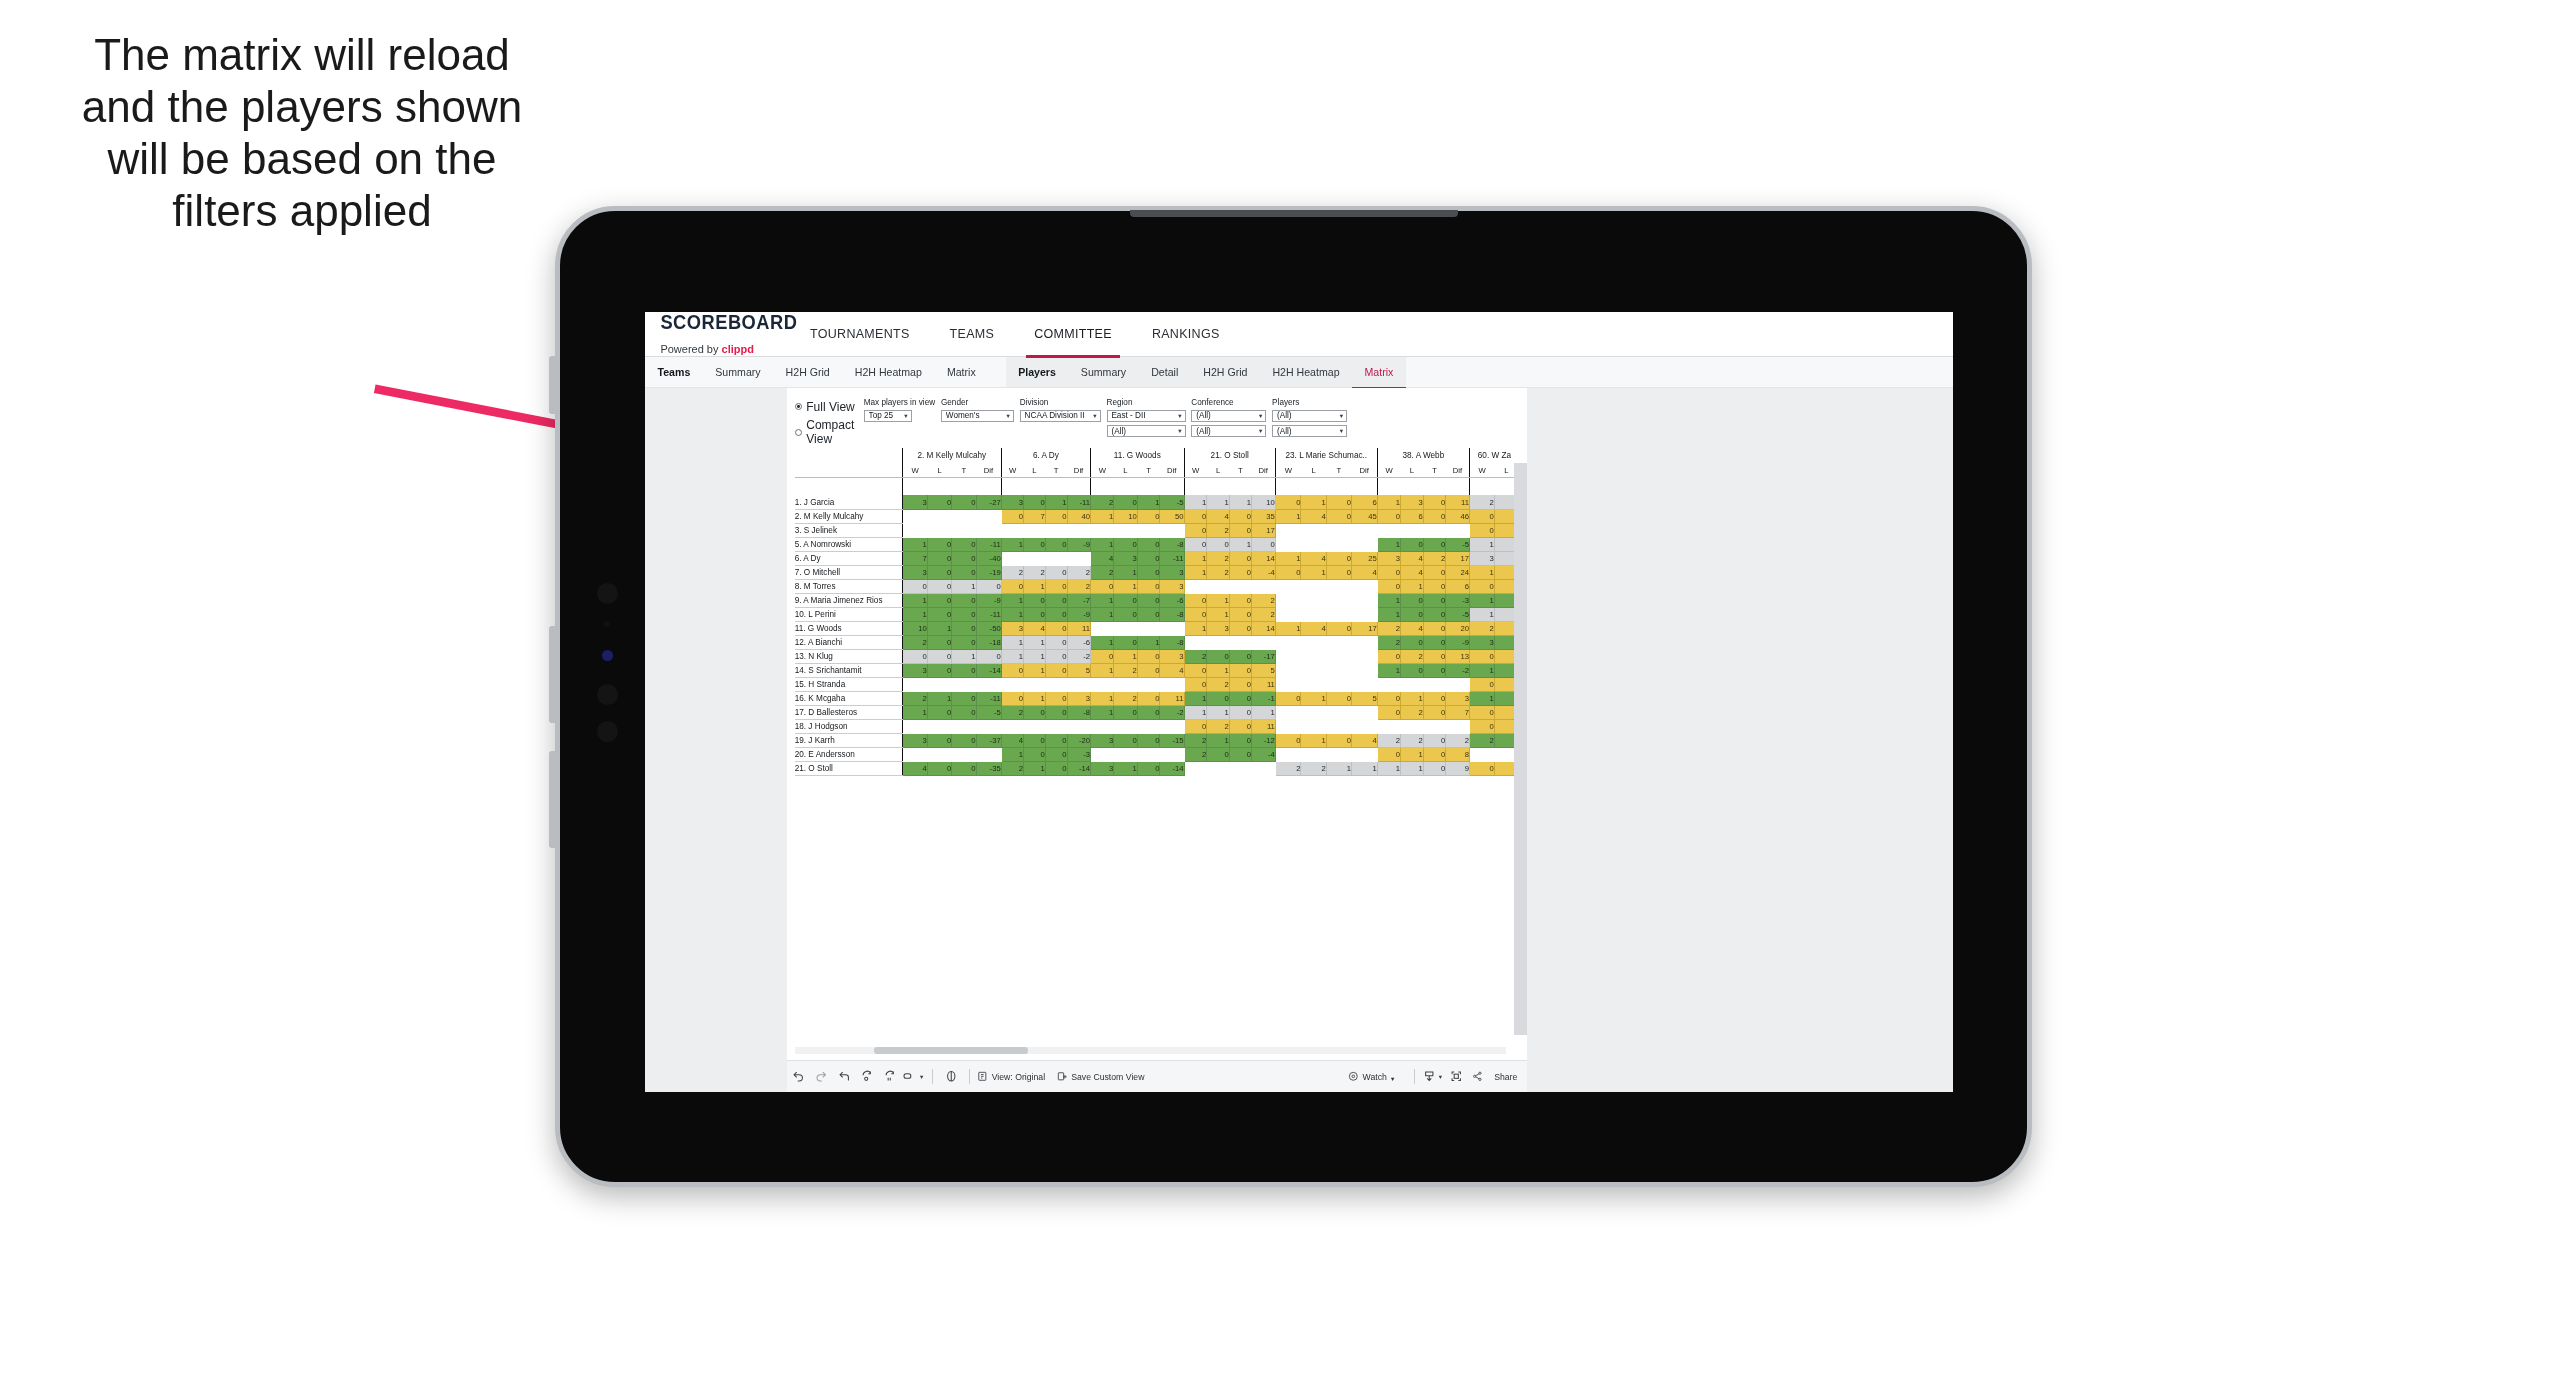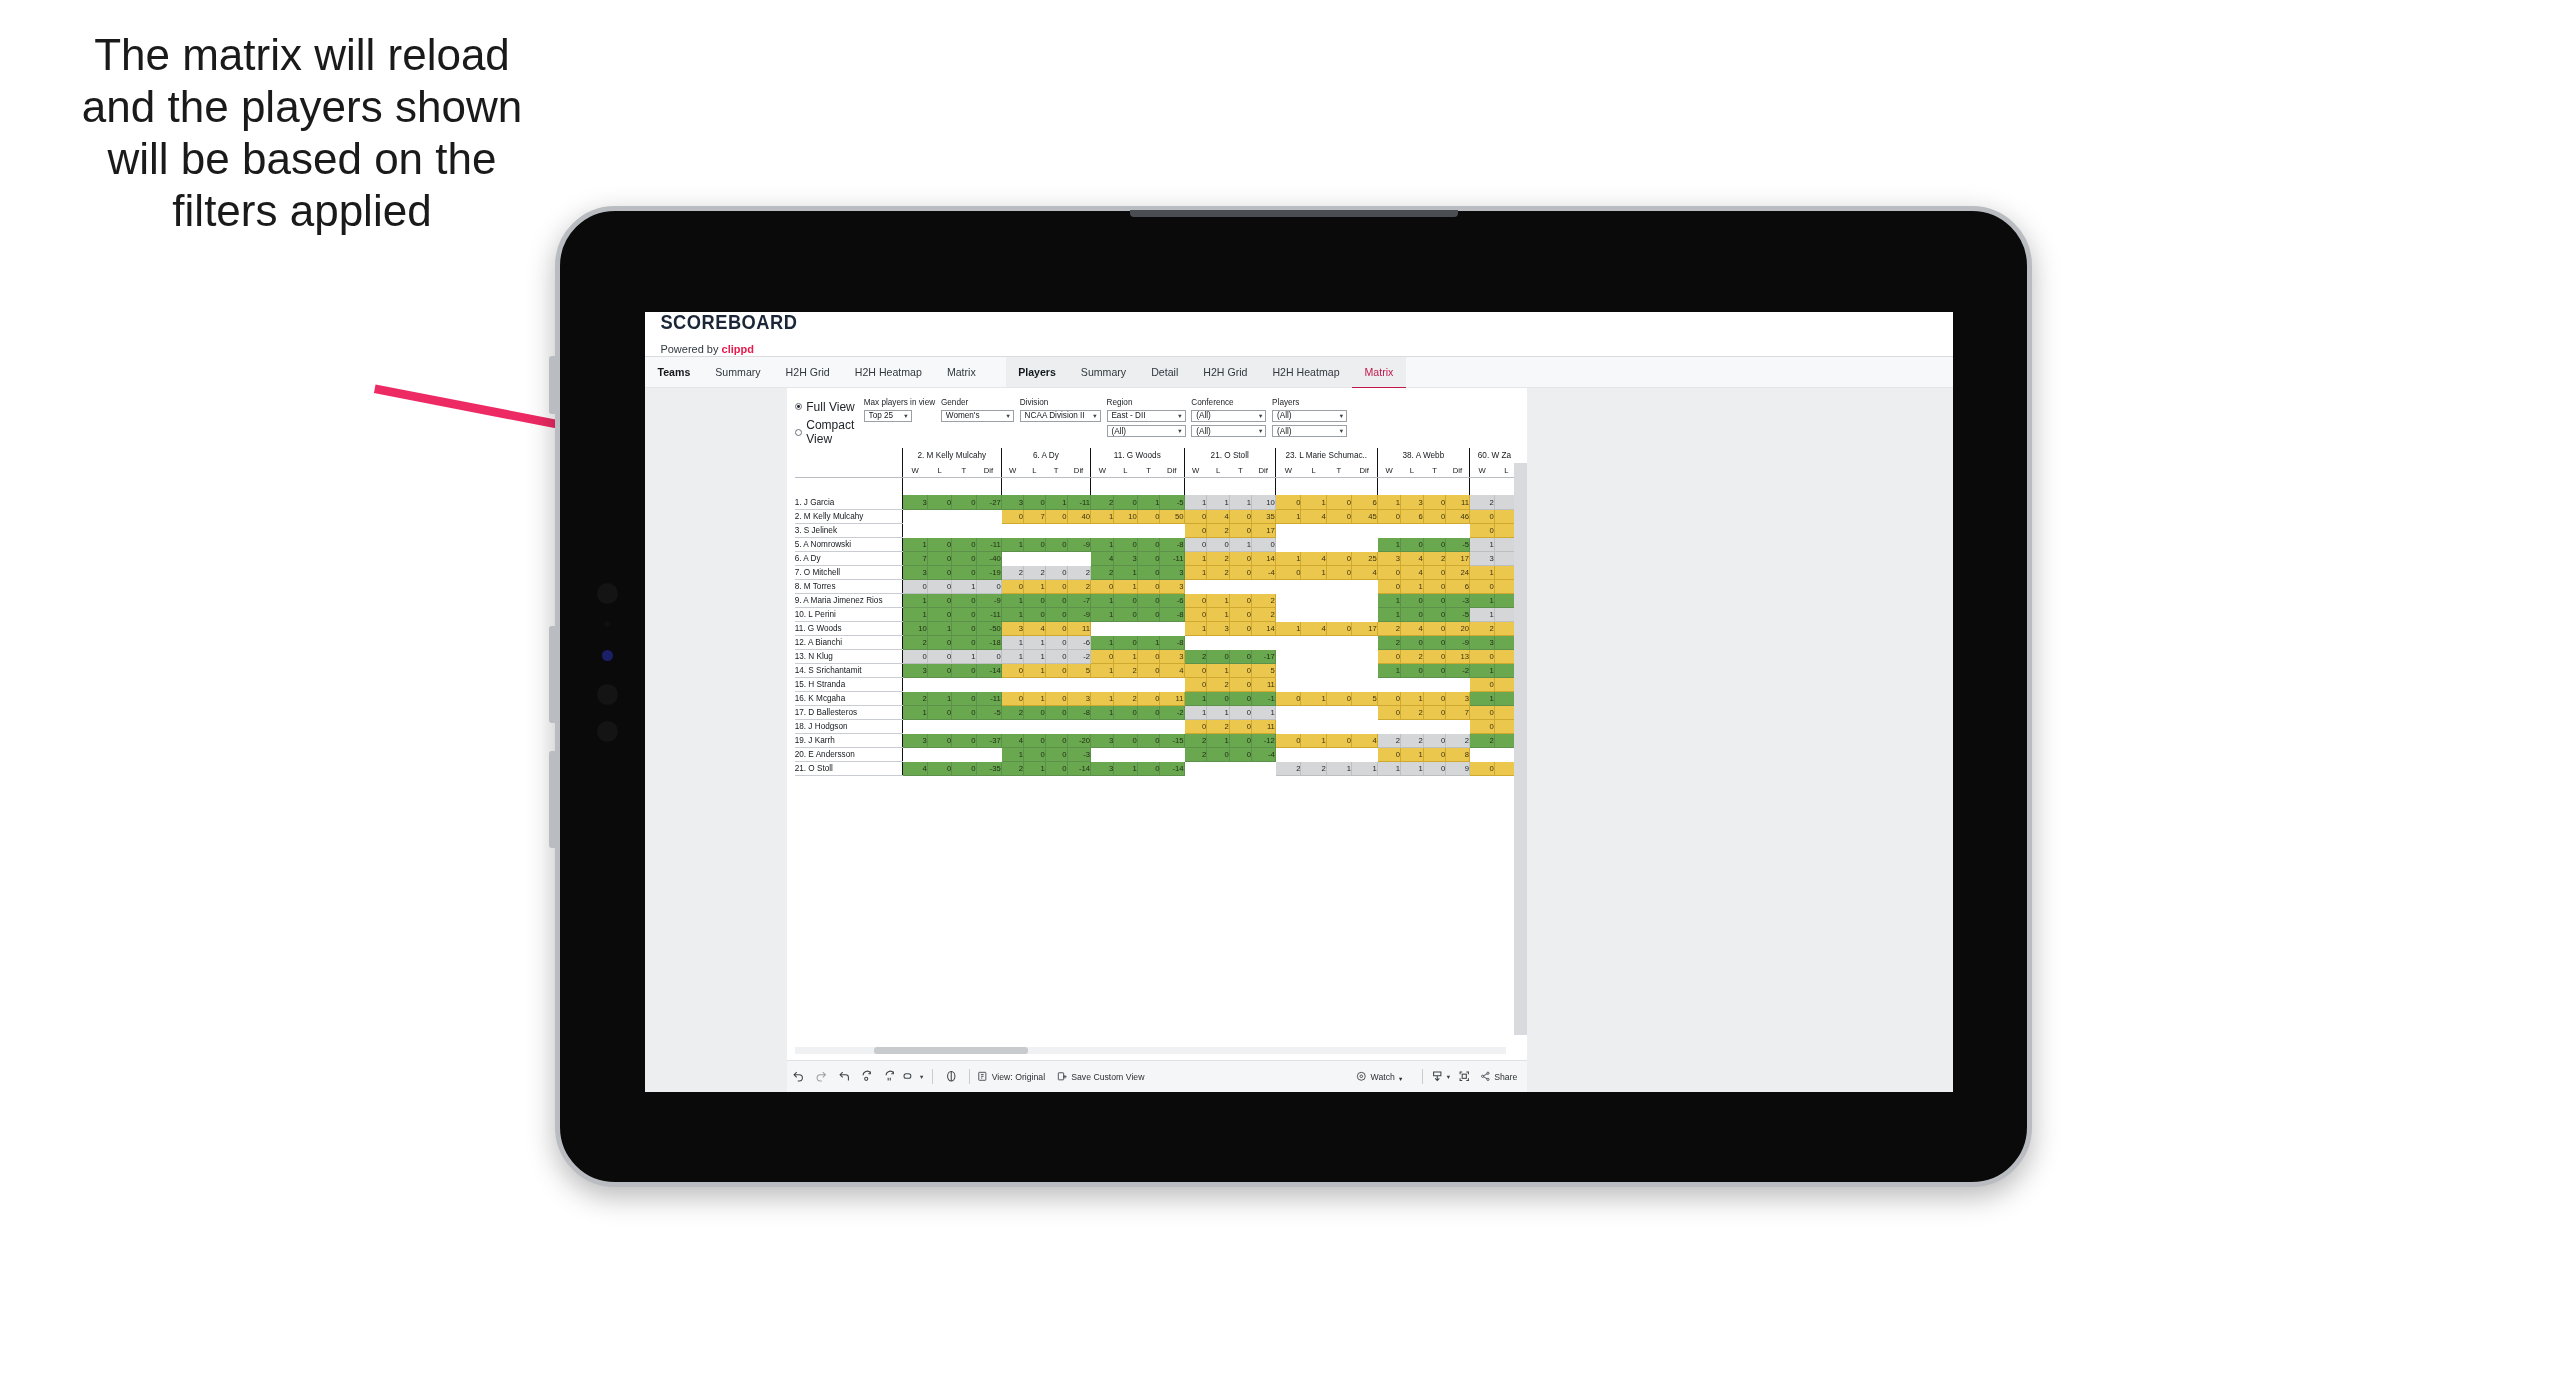--- a/index.html
+++ b/index.html
@@ -182,20 +182,26 @@
   <div class="cam-blue" style="top:439px"></div>
   <div class="cam" style="top:473px"></div>
   <div class="cam" style="top:510px"></div>
 
   <div id="screen">
 
     <div id="topbar">
       <div id="logo-wrap">
         <div id="logo-main">SCOREBOARD</div>
         <div id="logo-sub"><span>Powered by </span><span class="brand">clippd</span></div>
+      </div>
+      <div class="topnav">
+        <div class="topnav-item">TOURNAMENTS</div>
+        <div class="topnav-item">TEAMS</div>
+        <div class="topnav-item active">COMMITTEE</div>
+        <div class="topnav-item">RANKINGS</div>
       </div>
     </div>
 
     <div id="subbar">
       <div class="subgroup">
         <div class="sub-item bold">Teams</div>
         <div class="sub-item">Summary</div>
         <div class="sub-item">H2H Grid</div>
         <div class="sub-item">H2H Heatmap</div>
         <div class="sub-item">Matrix</div>
@@ -1013,21 +1019,21 @@
               <path d="M12 11v8M8 16l4 4 4-4"></path>
             </svg>
           <span style="font-size:5.8px;color:#3d4348;margin-left:1.9px;">▼</span>
         </div>
         <div class="tb-icon">
           <svg width="12.5" height="12.5" viewBox="0 0 24 24" fill="none" stroke="#3d4348" stroke-width="2">
               <path d="M4 8V4h4M20 8V4h-4M4 16v4h4M20 16v4h-4"></path>
               <rect x="8" y="8" width="8" height="8"></rect>
             </svg>
         </div>
-        <div class="tb-text" style="margin-left:3.9px;margin-right:9.7px;">
+        <div class="tb-text" style="margin-left:3.9px;margin-right:9.7px;gap:8px;">
           <span class="gi">
             <svg width="10.6" height="10.6" viewBox="0 0 24 24" fill="none" stroke="#3d4348" stroke-width="2">
                 <circle cx="18" cy="5" r="2.5"></circle>
                 <circle cx="6" cy="12" r="2.5"></circle>
                 <circle cx="18" cy="19" r="2.5"></circle>
                 <path d="M8.2 10.8l7.6-4.3M8.2 13.2l7.6 4.3"></path>
               </svg>
           </span>
           <span>Share</span>
         </div>

